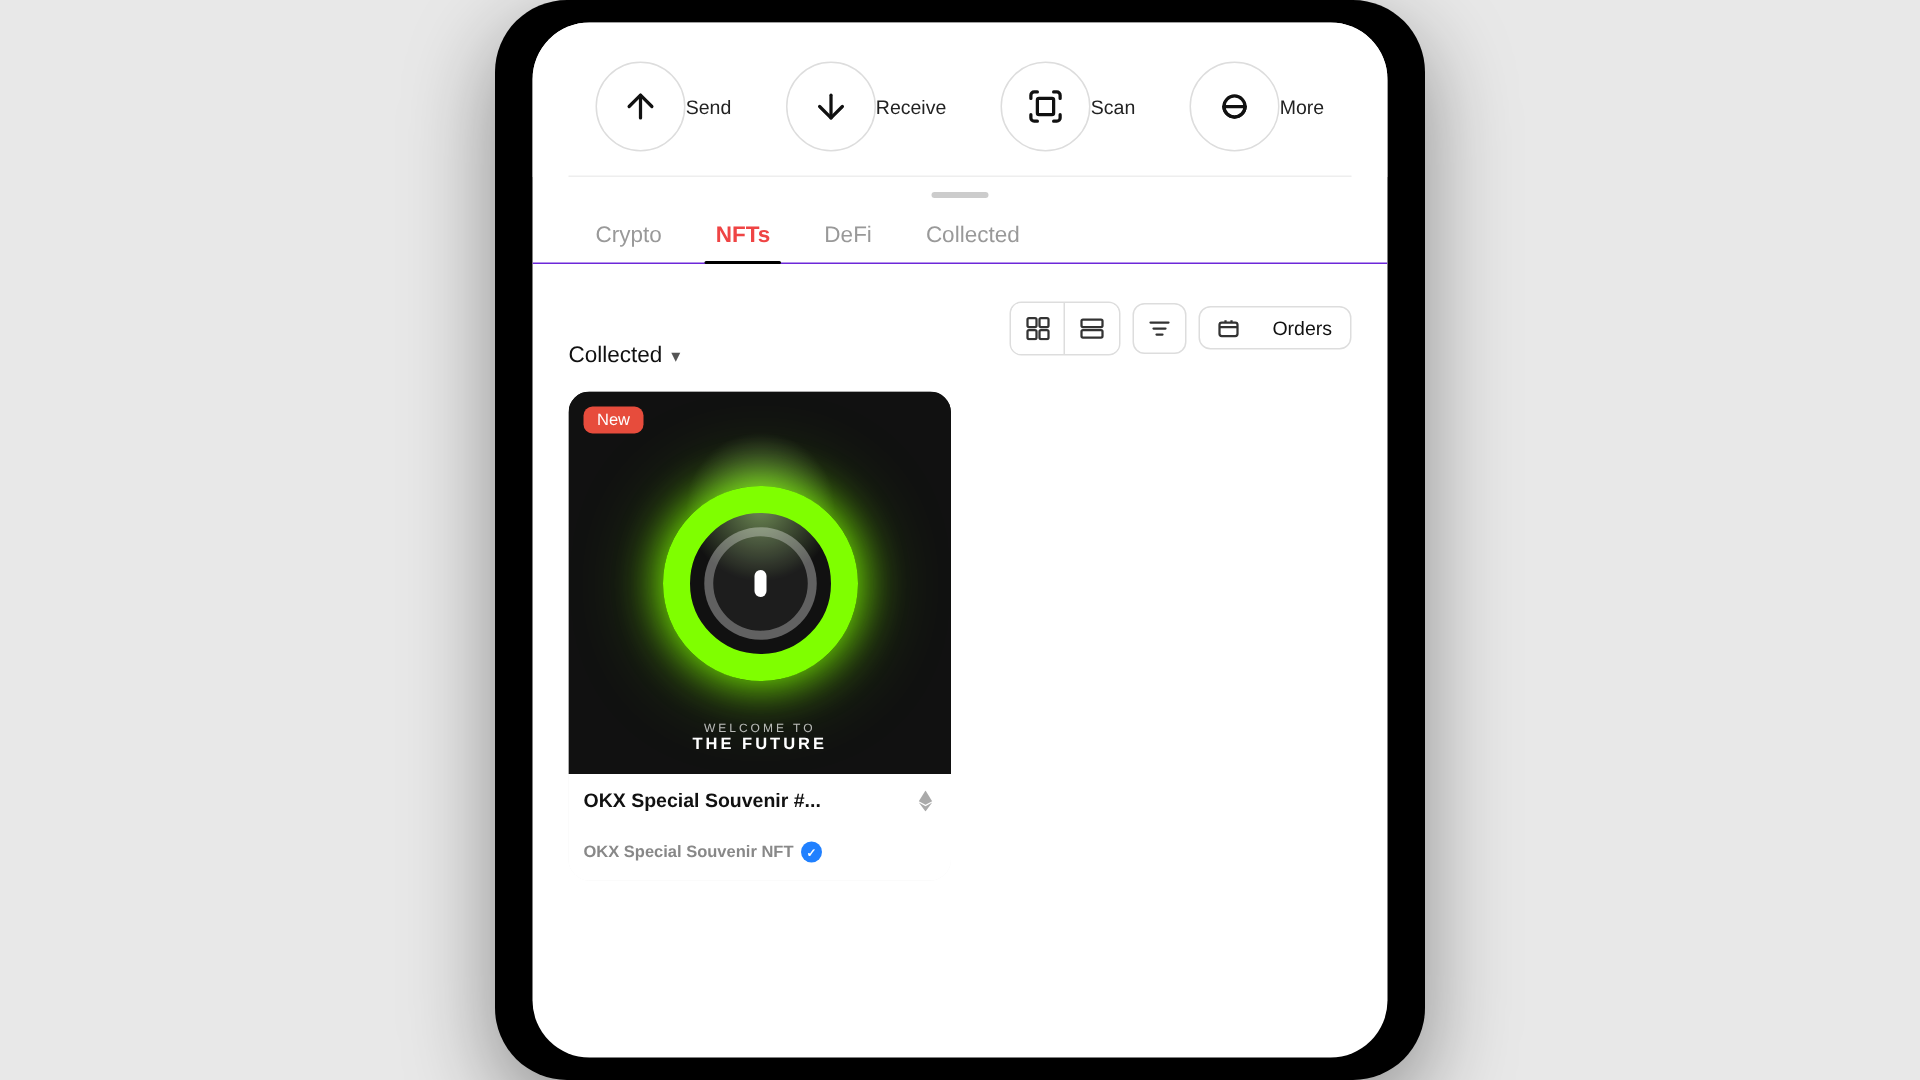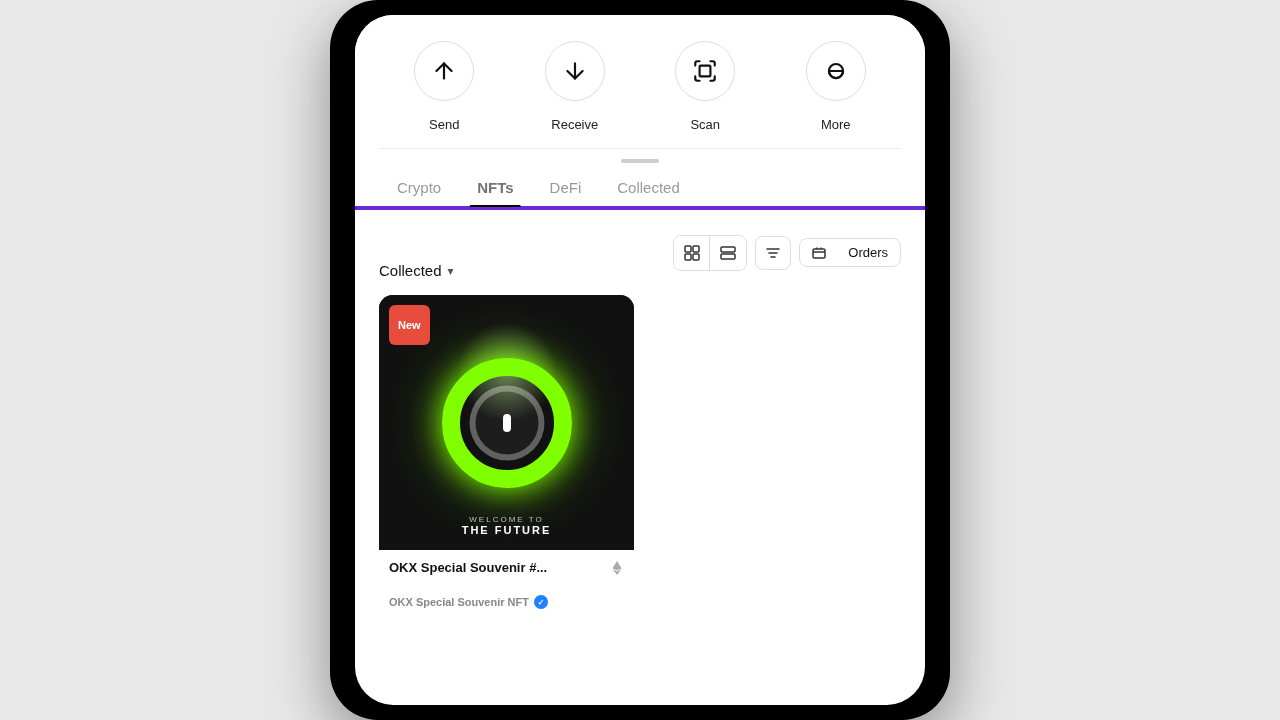--- a/index.html
+++ b/index.html
@@ -37,23 +37,22 @@
       padding: 18px 24px 0 24px;
     }
     .action-buttons {
       display: flex;
       justify-content: space-around;
       padding: 8px 0 16px 0;
       border-bottom: 1px solid #eee;
     }
     .action-btn {
       display: flex;
-      flex-direction: column;
-      align-items: center;
-      gap: 16px;
+      align-items: center;
+      gap: 0;
       cursor: pointer;
       min-width: 70px;
     }
     .action-icon-circle {
       width: 60px;
       height: 60px;
       border-radius: 50%;
       border: 1.5px solid #ddd;
       display: flex;
       align-items: center;
@@ -77,32 +76,32 @@
     .drag-bar {
       width: 38px;
       height: 4px;
       background: #ccc;
       border-radius: 2px;
     }
     .tabs-row {
       display: flex;
       gap: 0;
       padding: 0 24px;
-      border-bottom: 4px solid #6d28d9;
+      border-bottom: 1px solid #6d28d9;
     }
     .tab-item {
       padding: 10px 18px 10px 18px;
       font-size: 15px;
       color: #999;
       cursor: pointer;
       position: relative;
       font-weight: 400;
     }
     .tab-item.active {
-      color: #737373;
+      color: #ef4444;
       font-weight: 600;
     }
     .tab-item.active::after {
       content: '';
       position: absolute;
       bottom: -1px;
       left: 50%;
       transform: translateX(-50%);
       width: 70%;
       height: 2.5px;
@@ -277,22 +276,22 @@
       background: radial-gradient(circle, rgba(200,255,150,0.5) 0%, transparent 70%);
       border-radius: 50%;
     }
     .new-badge {
       position: absolute;
       top: 10px;
       left: 10px;
       background: #e74c3c;
       color: #fff;
       font-size: 11px;
-      font-weight: 700;
-      padding: 14px 9px;
+      font-weight: 400;
+      padding: 3px 9px;
       border-radius: 6px;
       z-index: 10;
     }
     .nft-info {
       padding: 10px 10px 12px 10px;
       background: #fff;
     }
     .nft-title-row {
       display: flex;
       align-items: center;

